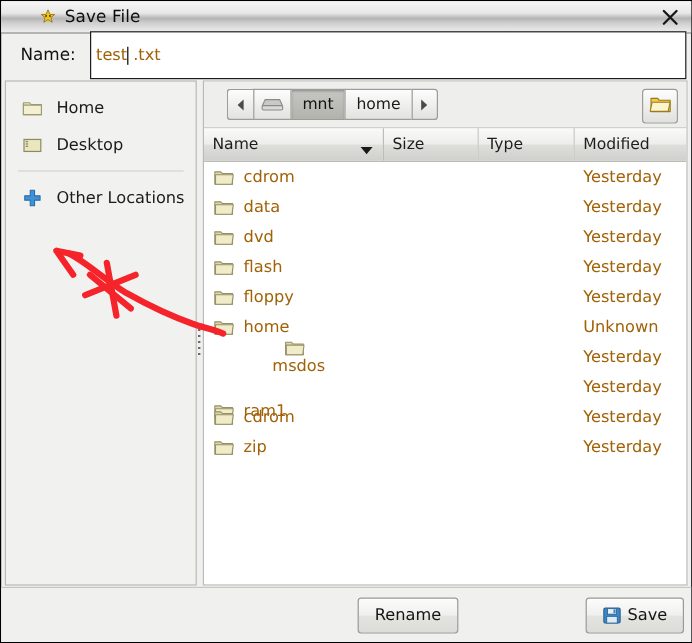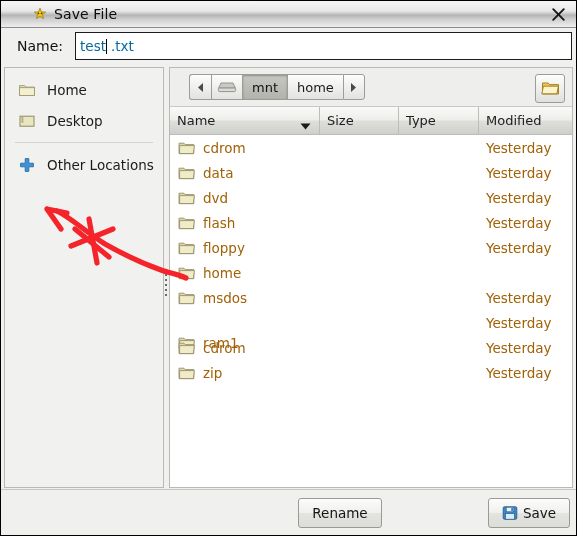--- a/index.html
+++ b/index.html
@@ -33,25 +33,25 @@
   }
   .close-btn svg{display:block;}
 
   
   .namerow{
     position:absolute;left:0;top:27px;width:575px;height:36px;
     display:flex;align-items:center;
   }
   .namelabel{margin-left:16px;font-size:14px;color:#111;}
   .nameinput{
-    margin-left:12px;width:497px;height:28px;
+    margin-left:12px;width:497px;height:40px;
     background:#ffffff;border:1px solid #1c1c1c;
     box-sizing:border-box;
     display:flex;align-items:center;
-    font-size:13.5px;color:#0369a1;
+    font-size:13.5px;color:#a16207;
     position:relative;
   }
   .nameinput .txt{padding-left:4px;white-space:pre;}
   .caret{
     display:inline-block;width:1px;height:15px;background:#000;
     position:relative;top:0px;
   }
 
   
   .body{
@@ -351,23 +351,24 @@
           <div class="row">
             <div class="cell name" style="width: 150px;">
               <span class="fold"><svg width="17" height="14" viewBox="0 0 17 14">
                   <path d="M1 2.2 h5 l1.2 1.4 h8.6 v9 h-14.8 z" fill="#ded8a4" stroke="#96906a" stroke-width=".9" stroke-linejoin="round"></path>
                   <path d="M1.6 4.6 h14.8 l-1.1 8 h-13.7 z" fill="#f0ecc8" stroke="#96906a" stroke-width=".9" stroke-linejoin="round"></path>
                 </svg></span>
               <span>home</span>
             </div>
             <div class="cell" style="width: 79px;"></div>
             <div class="cell" style="width: 80px;"></div>
-          </div>
-          <div class="row">
-            <div class="cell name" style="width: 150px;">
+            <div class="cell mod" style="width: 93px;">Unknown</div>
+          </div>
+          <div class="row">
+            <div class="cell name" style="width: 150px; flex-direction: column;">
               <span class="fold"><svg width="17" height="14" viewBox="0 0 17 14">
                   <path d="M1 2.2 h5 l1.2 1.4 h8.6 v9 h-14.8 z" fill="#ded8a4" stroke="#96906a" stroke-width=".9" stroke-linejoin="round"></path>
                   <path d="M1.6 4.6 h14.8 l-1.1 8 h-13.7 z" fill="#f0ecc8" stroke="#96906a" stroke-width=".9" stroke-linejoin="round"></path>
                 </svg></span>
               <span>msdos</span>
             </div>
             <div class="cell" style="width: 79px;"></div>
             <div class="cell" style="width: 80px;"></div>
             <div class="cell mod" style="width: 93px;">Yesterday</div>
           </div>

